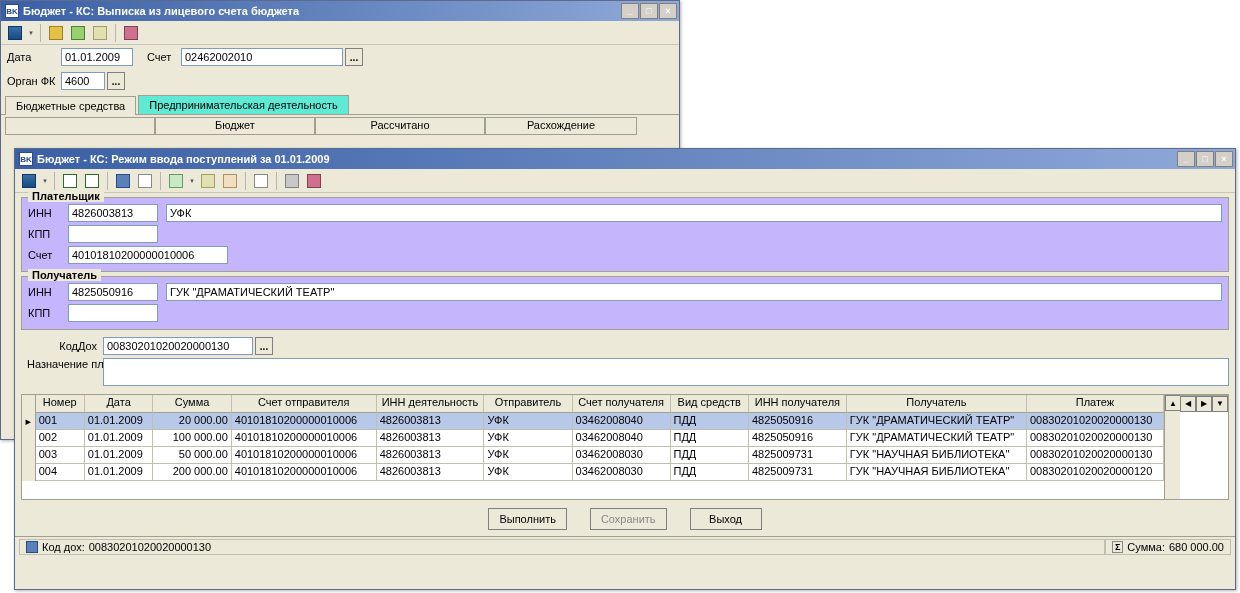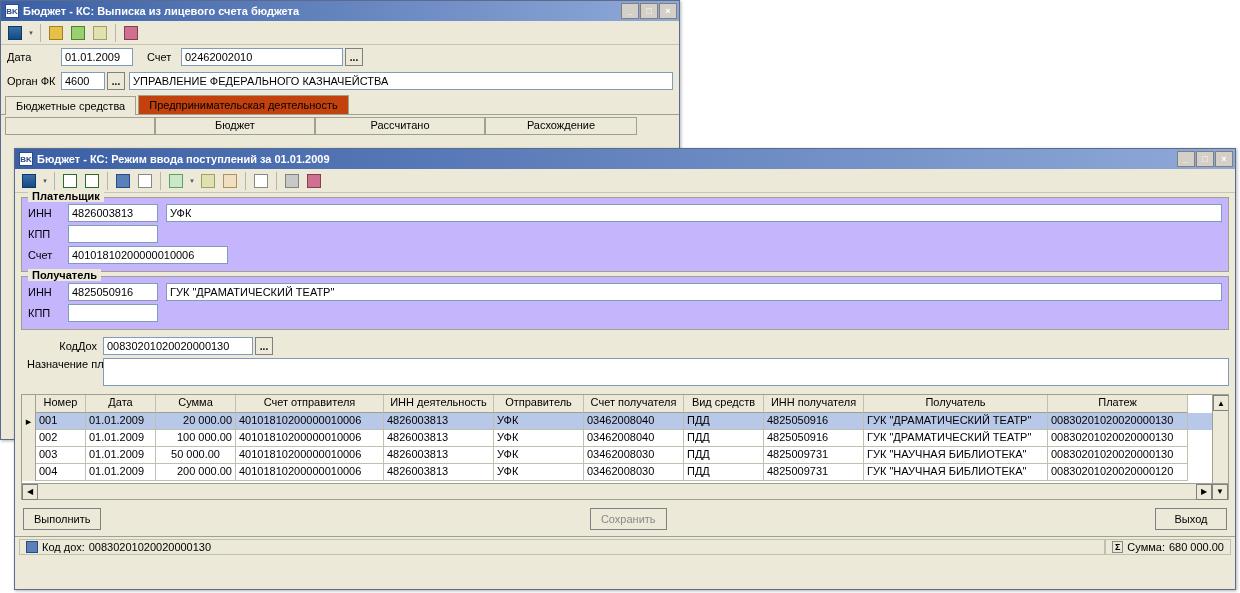--- a/index.html
+++ b/index.html
@@ -75,21 +75,21 @@
     width:18px; height:18px;
     background:#ece9d8;
     border:1px solid #808080;
     display:flex; align-items:center; justify-content:center;
     font-weight:bold; font-size:10px;
     margin-left:2px;
   }
   .tabs { display:flex; align-items:flex-end; height:22px; padding:0 4px; border-bottom:1px solid #a0a090; }
   .tab {
     padding:3px 10px;
-    background:#c2410c;
+    background:#5eead4;
     border:1px solid #a0a090; border-bottom:none;
     margin-right:2px;
     position:relative;
   }
   .tab.active { background:#ece9d8; top:1px; }
   .gridhdr { display:flex; height:18px; }
   .gridhdr .gh {
     border:1px solid #a0a090; background:#ece9d8;
     text-align:center; padding:1px 4px;
     font-size:11px; white-space:nowrap; overflow:hidden;
@@ -116,21 +116,21 @@
   .dghead .dh { background:#ece9d8; border-bottom:1px solid #a0a090; text-align:center; }
   .dgrow { display:flex; height:17px; background:#fff; }
   .dgrow.sel { background:#b8c8e8; }
   .dgrow .dc { }
   .dgsel { width:14px; background:#ece9d8; border-right:1px solid #a0a090; display:flex; align-items:center; justify-content:center; }
   .numr { text-align:right; }
   .scrolltrack-v { width:16px; background:#ece9d8; border-left:1px solid #a0a090; }
   .scrolltrack-h { height:16px; background:#ece9d8; border-top:1px solid #a0a090; display:flex; align-items:center; }
   .sbbtn { width:16px; height:16px; background:#ece9d8; border:1px solid #808080; display:flex; align-items:center; justify-content:center; font-size:8px; }
 
-  .btnbar { display:flex; justify-content:space-between; gap:23px; padding:6px 8px; }
+  .btnbar { display:flex; justify-content:center; gap:23px; padding:6px 8px; }
   .pushbtn {
     min-width:72px; height:22px;
     background:#ece9d8; border:1px solid #808080;
     display:flex; align-items:center; justify-content:center;
     padding:0 10px;
   }
   .pushbtn.disabled { color:#888; }
   .statusbar {
     height:20px; border-top:1px solid #a0a090;
     display:flex; align-items:center; padding:0 4px;
@@ -176,21 +176,20 @@
     <span class="lbl" style="width:54px">Дата</span>
     <input class="inp" style="width: 72px;" value="01.01.2009">
     <span class="lbl" style="margin-left:14px; width:34px">Счет</span>
     <input class="inp" style="width: 162px;" value="02462002010">
     <div class="btn-ell">...</div>
   </div>
   <div class="formrow">
     <span class="lbl" style="width:54px">Орган ФК</span>
     <input class="inp" style="width: 44px;" value="4600">
     <div class="btn-ell">...</div>
-    <input class="inp" style="flex: 1 1 0%; margin-left: 4px;" value="УПРАВЛЕНИЕ ФЕДЕРАЛЬНОГО КАЗНАЧЕЙСТВА">
   </div>
 
   <div class="tabs">
     <div class="tab active">Бюджетные средства</div>
     <div class="tab">Предпринимательская деятельность</div>
   </div>
   <div class="gridhdr" style="margin:2px 4px">
     <div class="gh" style="width:150px"></div>
     <div class="gh" style="width:160px">Бюджет</div>
     <div class="gh" style="width:170px">Рассчитано</div>
@@ -285,21 +284,21 @@
     <span class="lbl" style="width:76px; text-align:right">КодДох</span>
     <input class="inp" style="width: 150px;" value="00830201020020000130">
     <div class="btn-ell">...</div>
   </div>
 
   <div class="formrow" style="padding-left:12px; align-items:flex-start; height:34px">
     <span class="lbl" style="width:76px; text-align:right; line-height:12px">Назначение платежа</span>
     <input class="inp" style="flex: 1 1 0%; height: 28px;" value="">
   </div>
 
-  <div class="datagrid" style="display:flex; flex-direction:column; height:106px; position:relative">
+  <div class="datagrid" style="display:flex; flex-direction:row; height:106px; position:relative">
     <div style="display:flex; flex:1; overflow:hidden">
       <div style="flex:1; overflow:hidden">
         <div class="dghead">
           <div class="dgsel"></div>
           <div class="dh" style="width:50px">Номер</div>
           <div class="dh" style="width:70px">Дата</div>
           <div class="dh" style="width:80px">Сумма</div>
           <div class="dh" style="width:148px">Счет отправителя</div>
           <div class="dh" style="width:110px">ИНН деятельность</div>
           <div class="dh" style="width:90px">Отправитель</div>
@@ -335,21 +334,21 @@
               <div class="dc" style="width: 100px;">03462008040</div>
               <div class="dc" style="width: 80px;">ПДД</div>
               <div class="dc" style="width: 100px;">4825050916</div>
               <div class="dc" style="width: 184px;">ГУК "ДРАМАТИЧЕСКИЙ ТЕАТР"</div>
               <div class="dc" style="width: 140px;">00830201020020000130</div>
             </div>
             <div class="dgrow">
               <div class="dgsel"></div>
               <div class="dc" style="width: 50px;">003</div>
               <div class="dc" style="width: 70px;">01.01.2009</div>
-              <div class="dc numr" style="width: 80px; text-align: center;">50 000.00</div>
+              <div class="dc numr" style="width: 80px;">50 000.00</div>
               <div class="dc" style="width: 148px;">40101810200000010006</div>
               <div class="dc" style="width: 110px;">4826003813</div>
               <div class="dc" style="width: 90px;">УФК</div>
               <div class="dc" style="width: 100px;">03462008030</div>
               <div class="dc" style="width: 80px;">ПДД</div>
               <div class="dc" style="width: 100px;">4825009731</div>
               <div class="dc" style="width: 184px;">ГУК "НАУЧНАЯ БИБЛИОТЕКА"</div>
               <div class="dc" style="width: 140px;">00830201020020000130</div>
             </div>
             <div class="dgrow">

